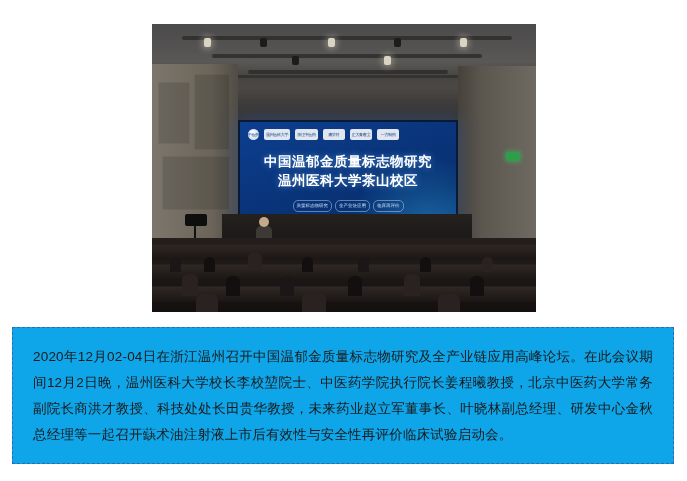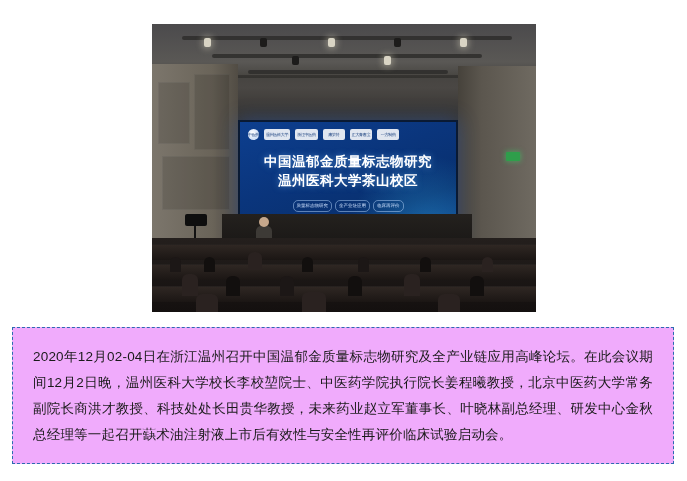--- a/index.html
+++ b/index.html
@@ -268,21 +268,21 @@
 
   
   .textbox {
     position: absolute;
     left: 12px;
     top: 327px;
     width: 662px;
     height: 137px;
     box-sizing: border-box;
     border: 1px dashed #2b6cb0;
-    background: #f0abfc;
+    background: #0ea5e9;
     padding: 16px 20px 10px 20px;
   }
   .paragraph {
     margin: 0;
     color: #1a1a1a;
     font-size: 13.5px;
     line-height: 26px;
     text-align: justify;
     font-family: "Liberation Sans", sans-serif;
     letter-spacing: .2px;

